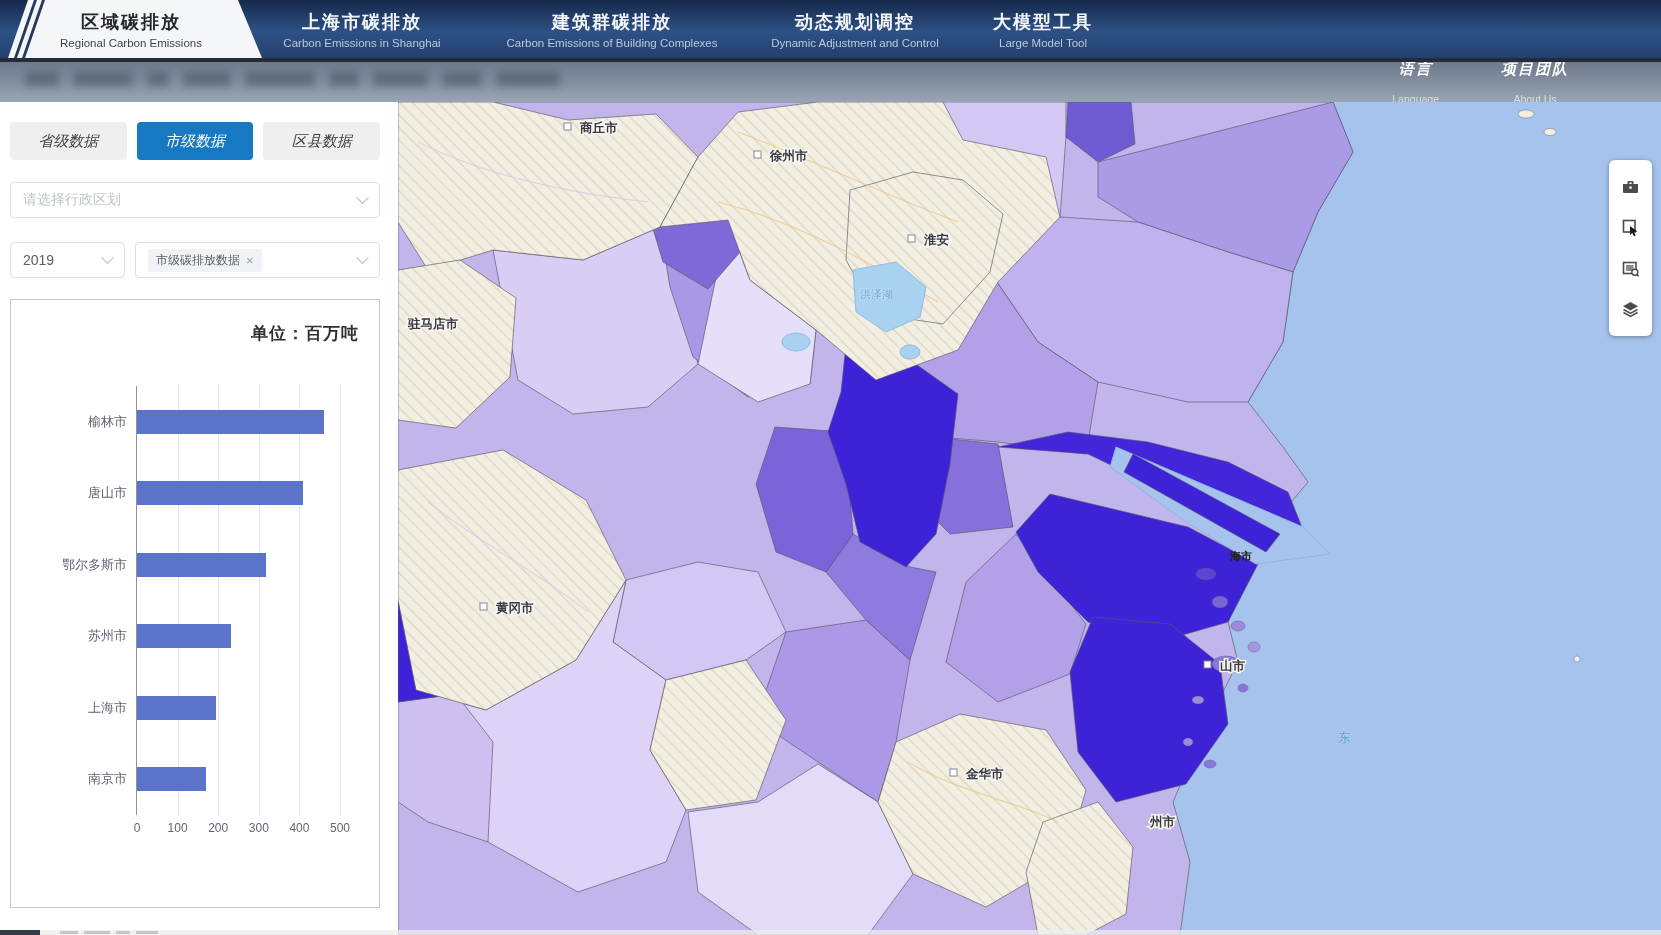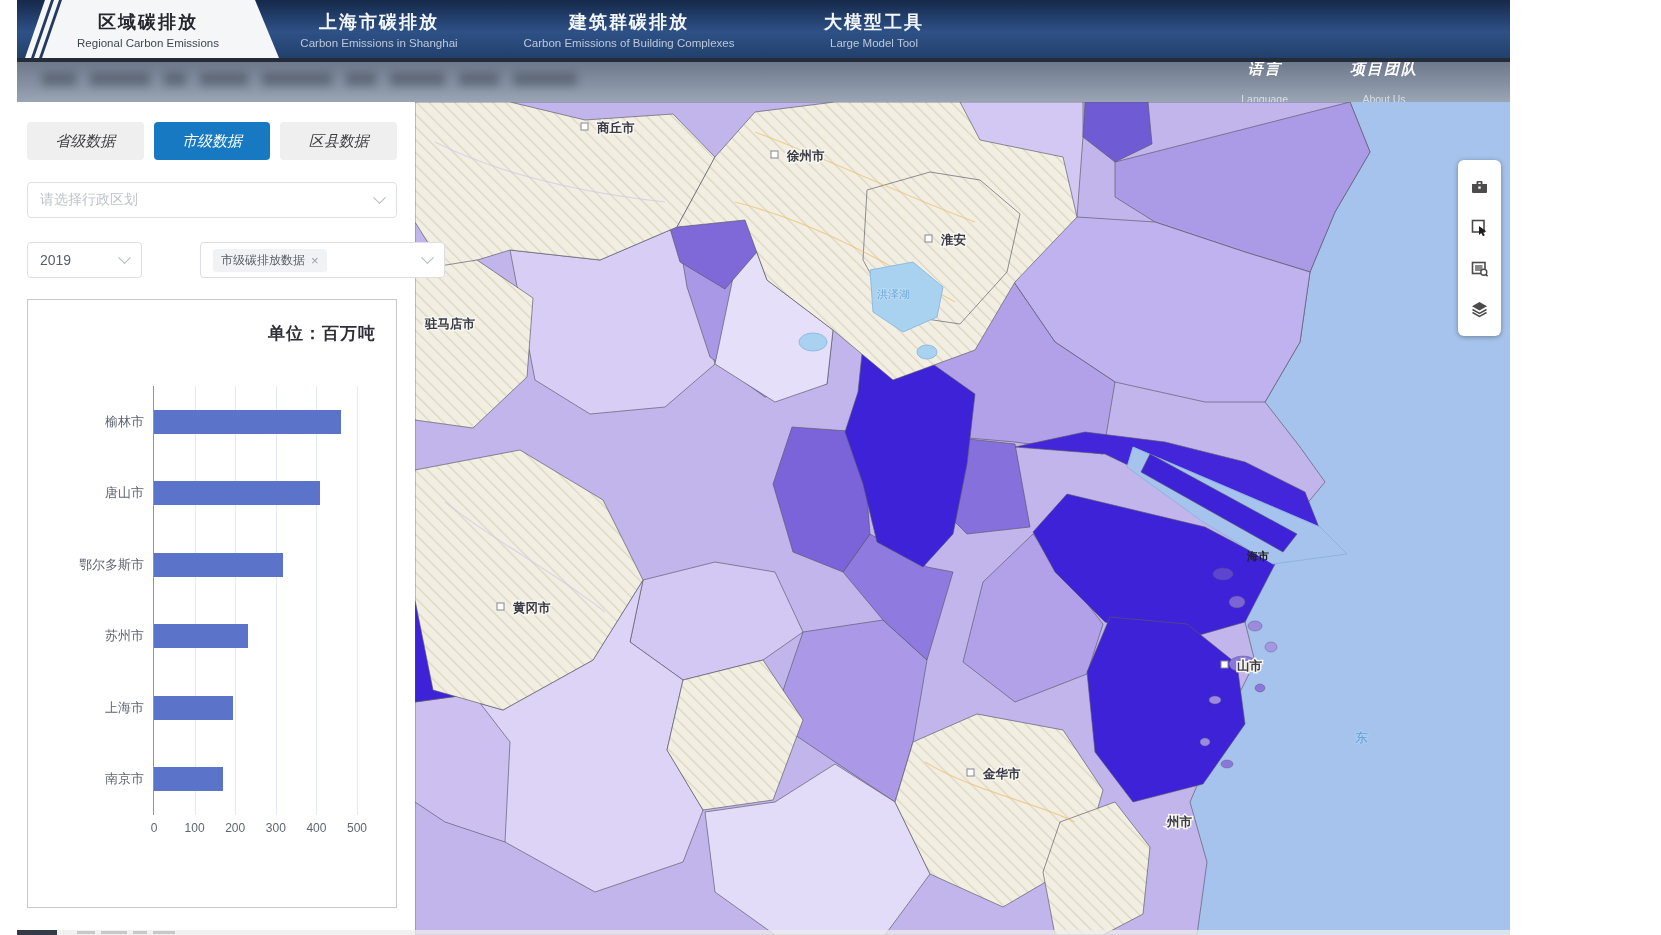--- a/index.html
+++ b/index.html
@@ -1,18 +1,18 @@
 <!DOCTYPE html>
 <html><head>
 <meta charset="utf-8">
 <style>
   * { margin:0; padding:0; box-sizing:border-box; }
   html,body { width:1661px; height:935px; overflow:hidden; background:#fff;
     font-family:"Liberation Sans","DejaVu Sans",sans-serif; }
-  .app { position:relative; width:1510px; height:935px;padding-left:17px; }
+  .app { position:relative; width:1661px; height:935px; }
 
   
   .nav { position:relative; display:flex; height:58px;
     background:linear-gradient(180deg,#15294a 0%,#2e5186 55%,#22406c 100%); z-index:30; }
   .tab { position:relative; display:flex; flex-direction:column; justify-content:center;
     align-items:center; cursor:pointer; }
   .tab .zh { font-size:18px; font-weight:bold; color:#f3f7fc; letter-spacing:2px; white-space:nowrap; }
   .tab .en { font-size:11.5px; color:#bcc8da; margin-top:3px; white-space:nowrap; }
   .tab.active { background:#f5f6f8; clip-path:polygon(28px 0,238px 0,262px 100%,8px 100%); }
   .tab.active .zh { color:#26262e; }
@@ -42,21 +42,21 @@
     color:#3e3e42; font-size:15px; cursor:pointer; font-family:inherit;font-style:italic; }
   .lv-btn.active { background:#1779c1; color:#fff; }
   .sel { position:absolute; height:36px; border:1px solid #dcdfe6; border-radius:4px;
     background:#fff; display:flex; align-items:center; padding:0 12px; cursor:pointer; }
   .sel .ph { color:#bfc4cc; font-size:14px; }
   .sel .val { color:#5a5e66; font-size:14px; }
   .chev { width:9px; height:9px; border-right:1.6px solid #b6bac2; border-bottom:1.6px solid #b6bac2;
     transform:rotate(45deg) translate(-2px,-2px); margin-left:auto; flex:none; }
   .sel-region { top:80px; left:10px; width:370px; }
   .sel-year { top:140px; left:10px; width:115px; }
-  .sel-data { top:140px; left:135px; width:245px;margin-left:48px; }
+  .sel-data { top:140px; left:135px; width:245px; }
   .tag { display:flex; align-items:center; gap:6px; background:#f0f2f5; border-radius:3px;
     padding:3px 8px; font-size:12px; color:#5a5e66; }
   .tag .x { color:#9aa0a8; font-size:13px; cursor:pointer; line-height:1; }
 
   
   .card { position:absolute; top:197px; left:10px; width:370px; height:609px;
     background:#fff; border:1px solid #c9c9c9; }
   .card-title { position:absolute; top:22px; right:20px; font-size:17px; font-weight:bold;
     color:#2e2e36; letter-spacing:1px; }
   .plot { position:absolute; left:125px; top:86px; width:222px; height:429px;
@@ -104,20 +104,24 @@
       <span class="zh">区域碳排放</span>
       <span class="en">Regional Carbon Emissions</span>
     </div>
     <div class="tab" style="width:200px">
       <span class="zh">上海市碳排放</span>
       <span class="en">Carbon Emissions in Shanghai</span>
     </div>
     <div class="tab" style="width:300px">
       <span class="zh">建筑群碳排放</span>
       <span class="en">Carbon Emissions of Building Complexes</span>
+    </div>
+    <div class="tab" style="width:186px">
+      <span class="zh">动态规划调控</span>
+      <span class="en">Dynamic Adjustment and Control</span>
     </div>
     <div class="tab" style="width:190px">
       <span class="zh">大模型工具</span>
       <span class="en">Large Model Tool</span>
     </div>
   </div>
 
   <div class="topbar">
     <div class="blur-frag">
       <i style="width:34px"></i>

